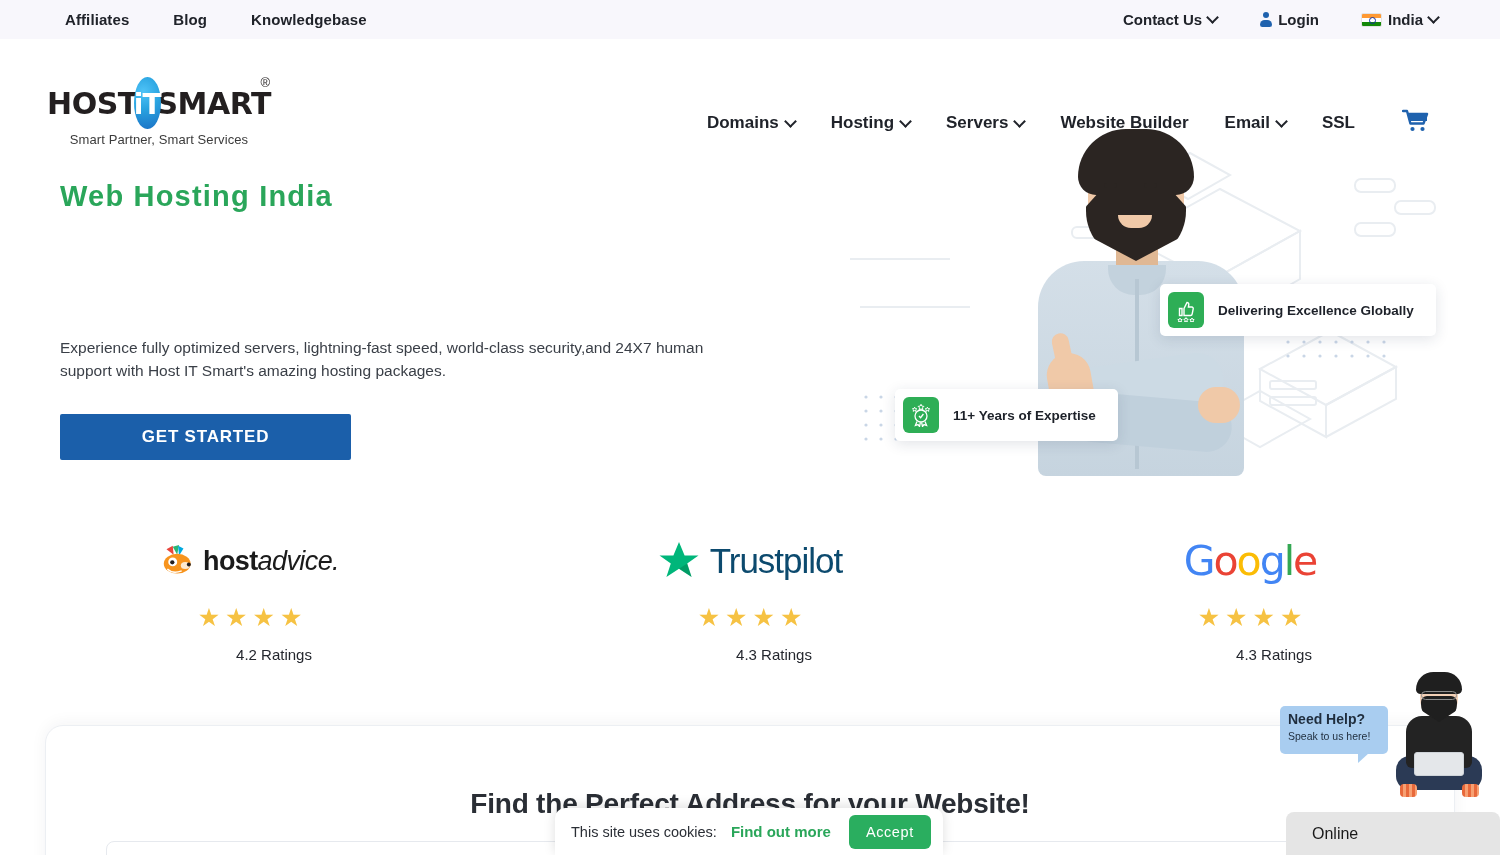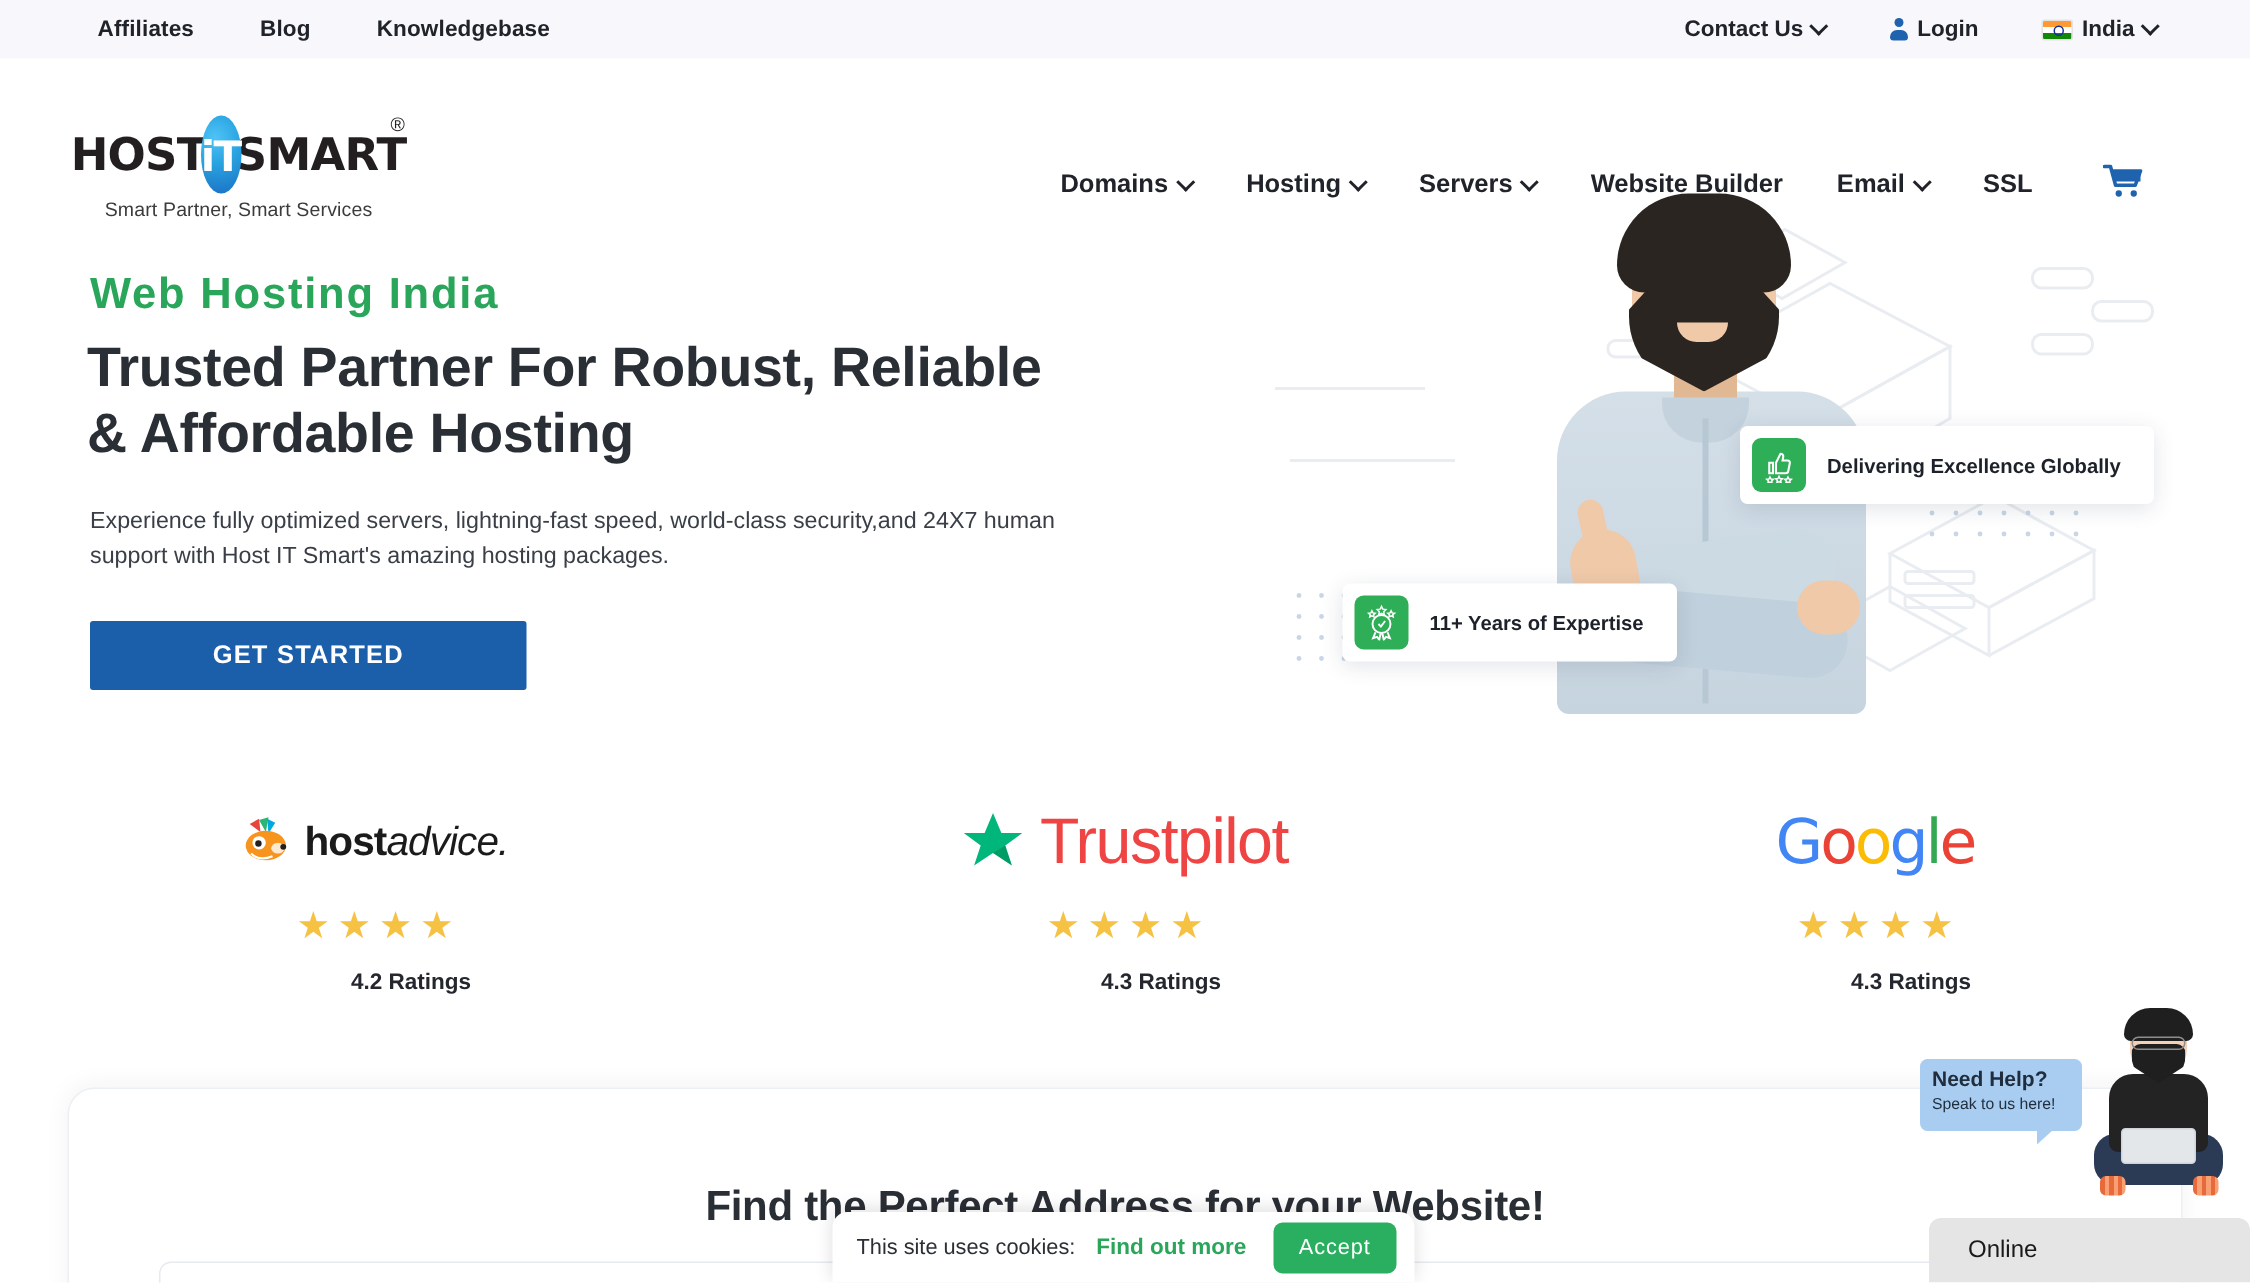--- a/index.html
+++ b/index.html
@@ -197,31 +197,31 @@
   .ratings {
     position: absolute; left: 0; top: 515px; width: 1500px; height: 180px;
     display: flex; align-items: flex-start;
   }
   .rating-col {
     flex: 1; display: flex; flex-direction: column; align-items: center; padding-top: 18px;
   }
   .rating-logo { height: 56px; display: flex; align-items: center; justify-content: center; }
   .stars { margin-top: 16px; display: flex; gap: 5px; }
   .star-g { font-size: 25px; line-height: 1; color: #f6c243; }
-  .rating-label { margin-top: 16px; font-size: 15px; font-weight: 700; color: #24272e; margin-left: 48px; }
+  .rating-label { margin-top: 16px; font-size: 15px; font-weight: 400; color: #24272e; margin-left: 48px; }
 
   
   .ha-wrap { display: flex; align-items: center; gap: 6px; }
   .ha-fox { width: 36px; height: 34px; }
   .ha-text { font-size: 27px; letter-spacing: -.6px; color: #1b1b1b; }
   .ha-text b { font-weight: 700; }
   .ha-text i { font-style: italic; font-weight: 400; }
   
   .tp-wrap { display: flex; align-items: center; gap: 10px; }
-  .tp-text { font-size: 43px; color: #ef4444; letter-spacing: -1px; }
+  .tp-text { font-size: 35px; color: #0c4a6e; letter-spacing: -1px; }
   
   .gg-text { font-size: 41px; letter-spacing: -2px; font-family: "DejaVu Sans", sans-serif; font-weight: 400; }
   .gg-text span:nth-child(1){color:#4285F4}
   .gg-text span:nth-child(2){color:#EA4335}
   .gg-text span:nth-child(3){color:#FBBC05}
   .gg-text span:nth-child(4){color:#4285F4}
   .gg-text span:nth-child(5){color:#34A853}
   .gg-text span:nth-child(6){color:#EA4335}
 
   
@@ -382,21 +382,20 @@
         <path d="M1 2h4l3.4 12.5h13.1L25 5H7" fill="none" stroke="#1f62ae" stroke-width="2.4" stroke-linecap="round" stroke-linejoin="round"></path>
         <rect x="7" y="5" width="18" height="7" fill="#1f62ae"></rect>
         <circle cx="10.5" cy="20" r="2.1" fill="#1f62ae"></circle>
         <circle cx="20.5" cy="20" r="2.1" fill="#1f62ae"></circle>
       </svg>
     </div>
   </div>
 
   <div class="hero">
     <div class="hero-eyebrow">Web Hosting India</div>
-    <div class="hero-title">Trusted Partner For Robust, Reliable &amp; Affordable Hosting</div>
     <div class="hero-sub">Experience fully optimized servers, lightning-fast speed, world-class security,and 24X7 human support with Host IT Smart's amazing hosting packages.</div>
     <button class="hero-btn">GET STARTED</button>
 
     <div class="hero-art">
       <svg class="art-lines" viewBox="0 0 640 360">
         <g fill="none" stroke="#e9edf1" stroke-width="2">
           <path d="M300 120 L390 70 L470 112 L380 162 Z"></path>
           <path d="M300 120 L300 170 L380 212 L380 162"></path>
           <path d="M380 162 L470 112 L470 160 L380 212"></path>
           <path d="M318 58 L360 34 L400 56 L358 80 Z"></path>

